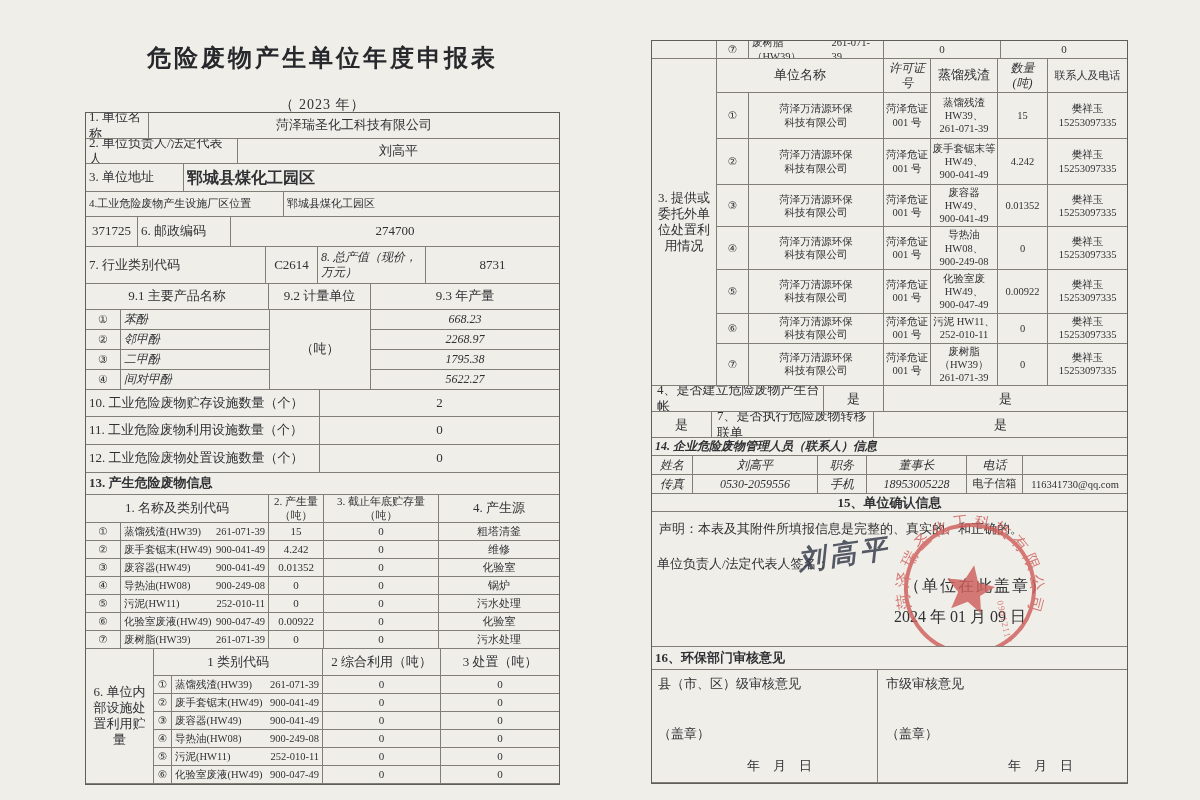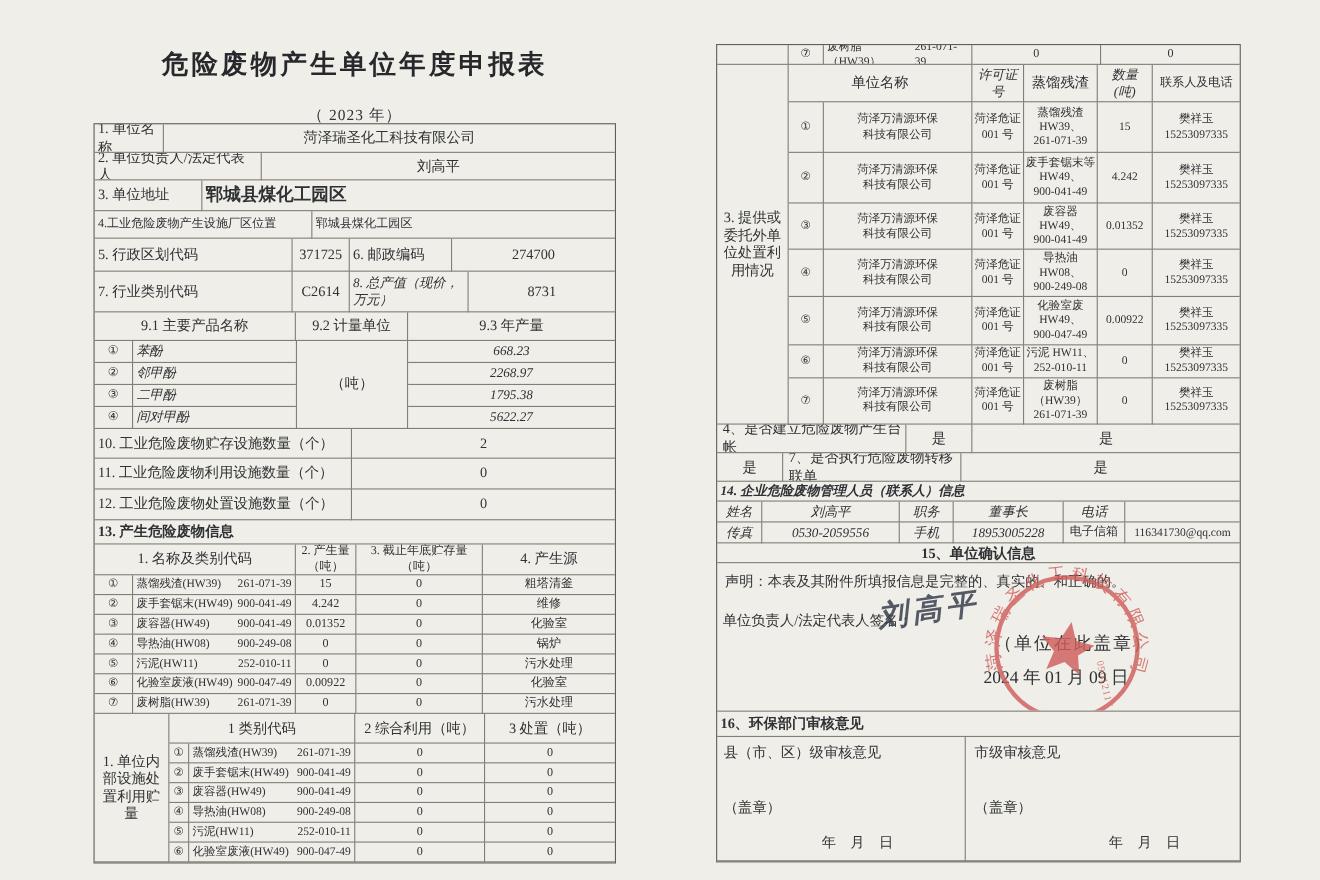--- a/index.html
+++ b/index.html
@@ -58,21 +58,20 @@
   </div>
   <div class="r" style="height:28px">
     <div class="c left fs125" style="width:98px">3. 单位地址</div>
     <div class="c left bold" style="flex:1;font-size:16px">郓城县煤化工园区</div>
   </div>
   <div class="r" style="height:25px">
     <div class="c left fs11" style="width:198px">4.工业危险废物产生设施厂区位置</div>
     <div class="c left fs11" style="flex:1">郓城县煤化工园区</div>
   </div>
   <div class="r" style="height:30px">
-    <div class="c left fs125" style="width:180px">5. 行政区划代码</div>
     <div class="c fs13 num" style="width:52px">371725</div>
     <div class="c left fs125" style="width:93px">6. 邮政编码</div>
     <div class="c fs13 num" style="flex:1">274700</div>
   </div>
   <div class="r" style="height:37px">
     <div class="c left fs125" style="width:180px">7. 行业类别代码</div>
     <div class="c fs13 num" style="width:52px">C2614</div>
     <div class="c left fs12" style="width:108px">8. 总产值（现价，万元）</div>
     <div class="c fs13 num" style="flex:1">8731</div>
   </div>
@@ -210,21 +209,21 @@
         <span>废树脂(HW39)</span>
         <span class="num">261-071-39</span>
       </div>
       <div class="c fs11 num" style="width:55px">0</div>
       <div class="c fs11 num" style="width:115px">0</div>
       <div class="c fs11" style="flex:1">污水处理</div>
     </div>
     </div>
 
   <div class="r">
-    <div class="c fs125" style="width:68px">1. 单位内部设施处置利用贮量</div>
+    <div class="c fs125" style="width:68px">6. 单位内部设施处置利用贮量</div>
     <div class="col" style="flex:1">
       <div class="r" style="height:27px">
         <div class="c fs125" style="width:169px">1 类别代码</div>
         <div class="c fs125" style="width:118px">2 综合利用（吨）</div>
         <div class="c fs125" style="flex:1">3 处置（吨）</div>
       </div>
       <div class="col">
 
       <div class="r" style="height:18px">
           <div class="c fs10" style="width:18px;padding:1px">①</div>

